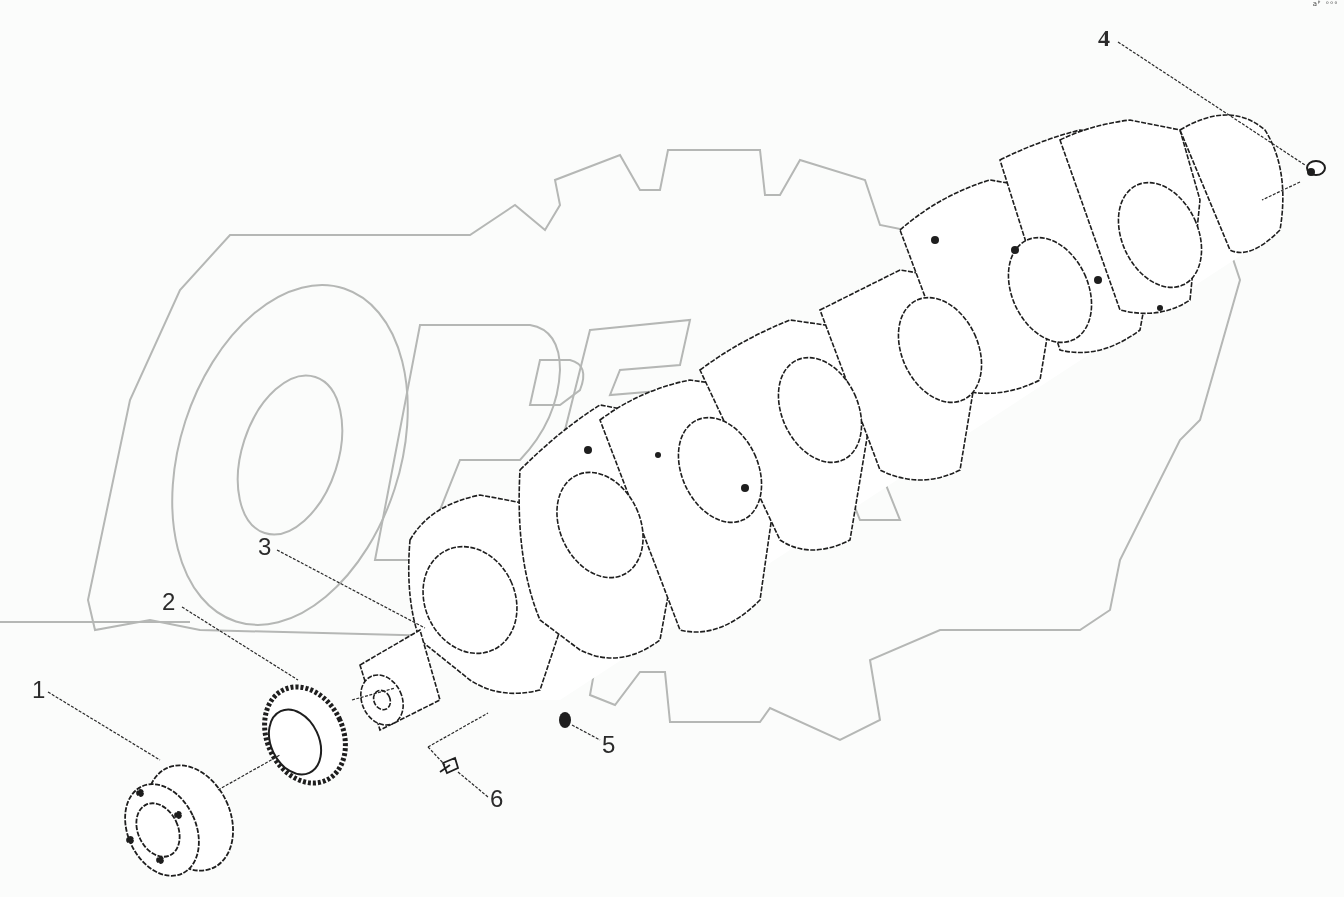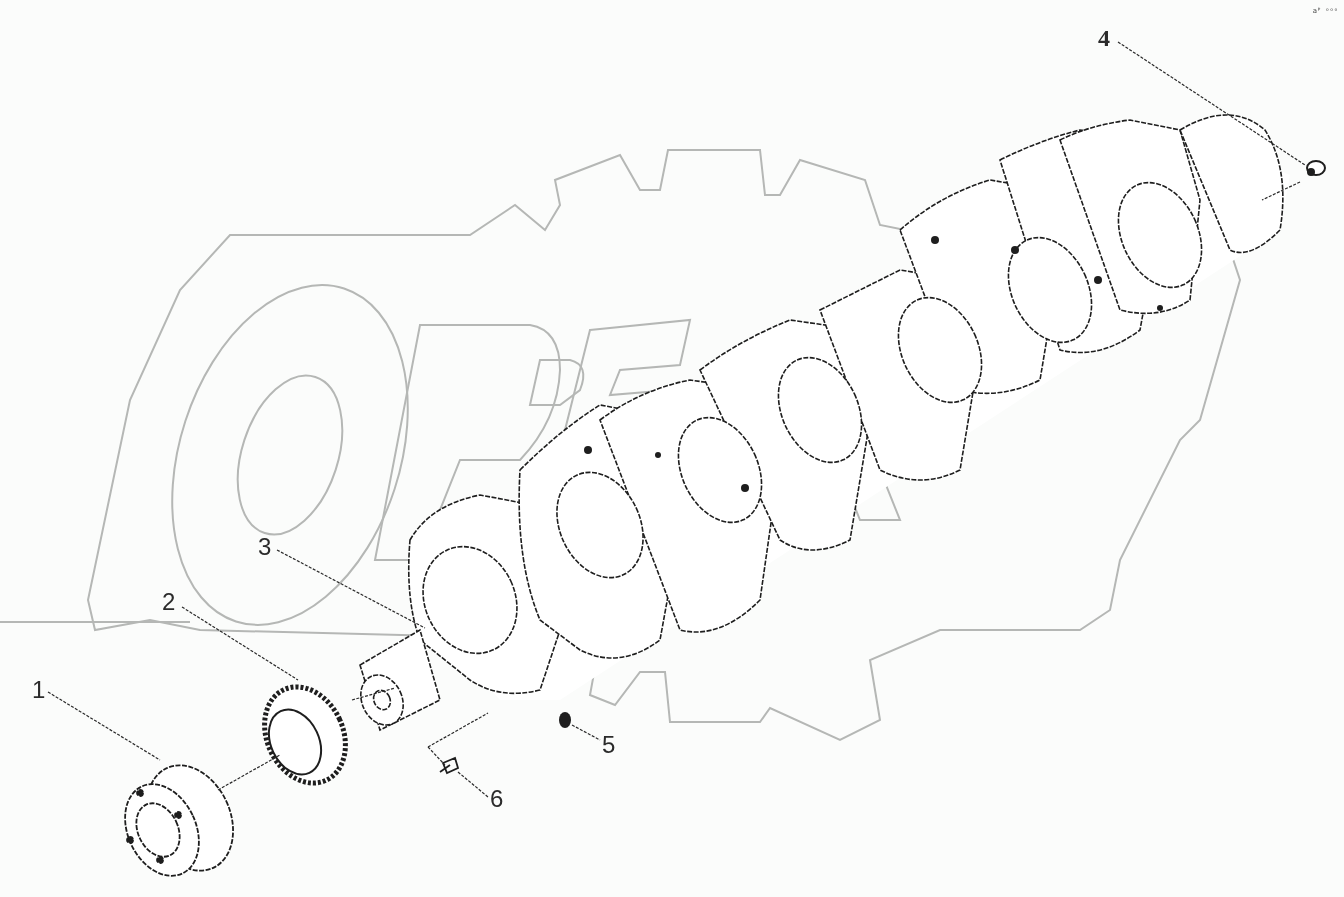--- a/index.html
+++ b/index.html
@@ -11,21 +11,21 @@
   }
   #stage { position: absolute; left: 0; top: 0; width: 1344px; height: 897px; }
   .callout-num {
     position: absolute;
     font-family: "Liberation Sans", sans-serif;
     font-size: 24px;
     color: #2b2b2b;
     line-height: 1;
   }
   .corner-mark {
-    position: absolute; right: 6px; top: 7px;
+    position: absolute; right: 6px; top: 0;
     font-size: 7px; color: #444;
     font-family: "DejaVu Sans Mono", monospace;
   }
 </style>
 </head>
 <body>
 
 <div id="stage">
   <svg width="1344" height="897" viewBox="0 0 1344 897" xmlns="http://www.w3.org/2000/svg">
 

